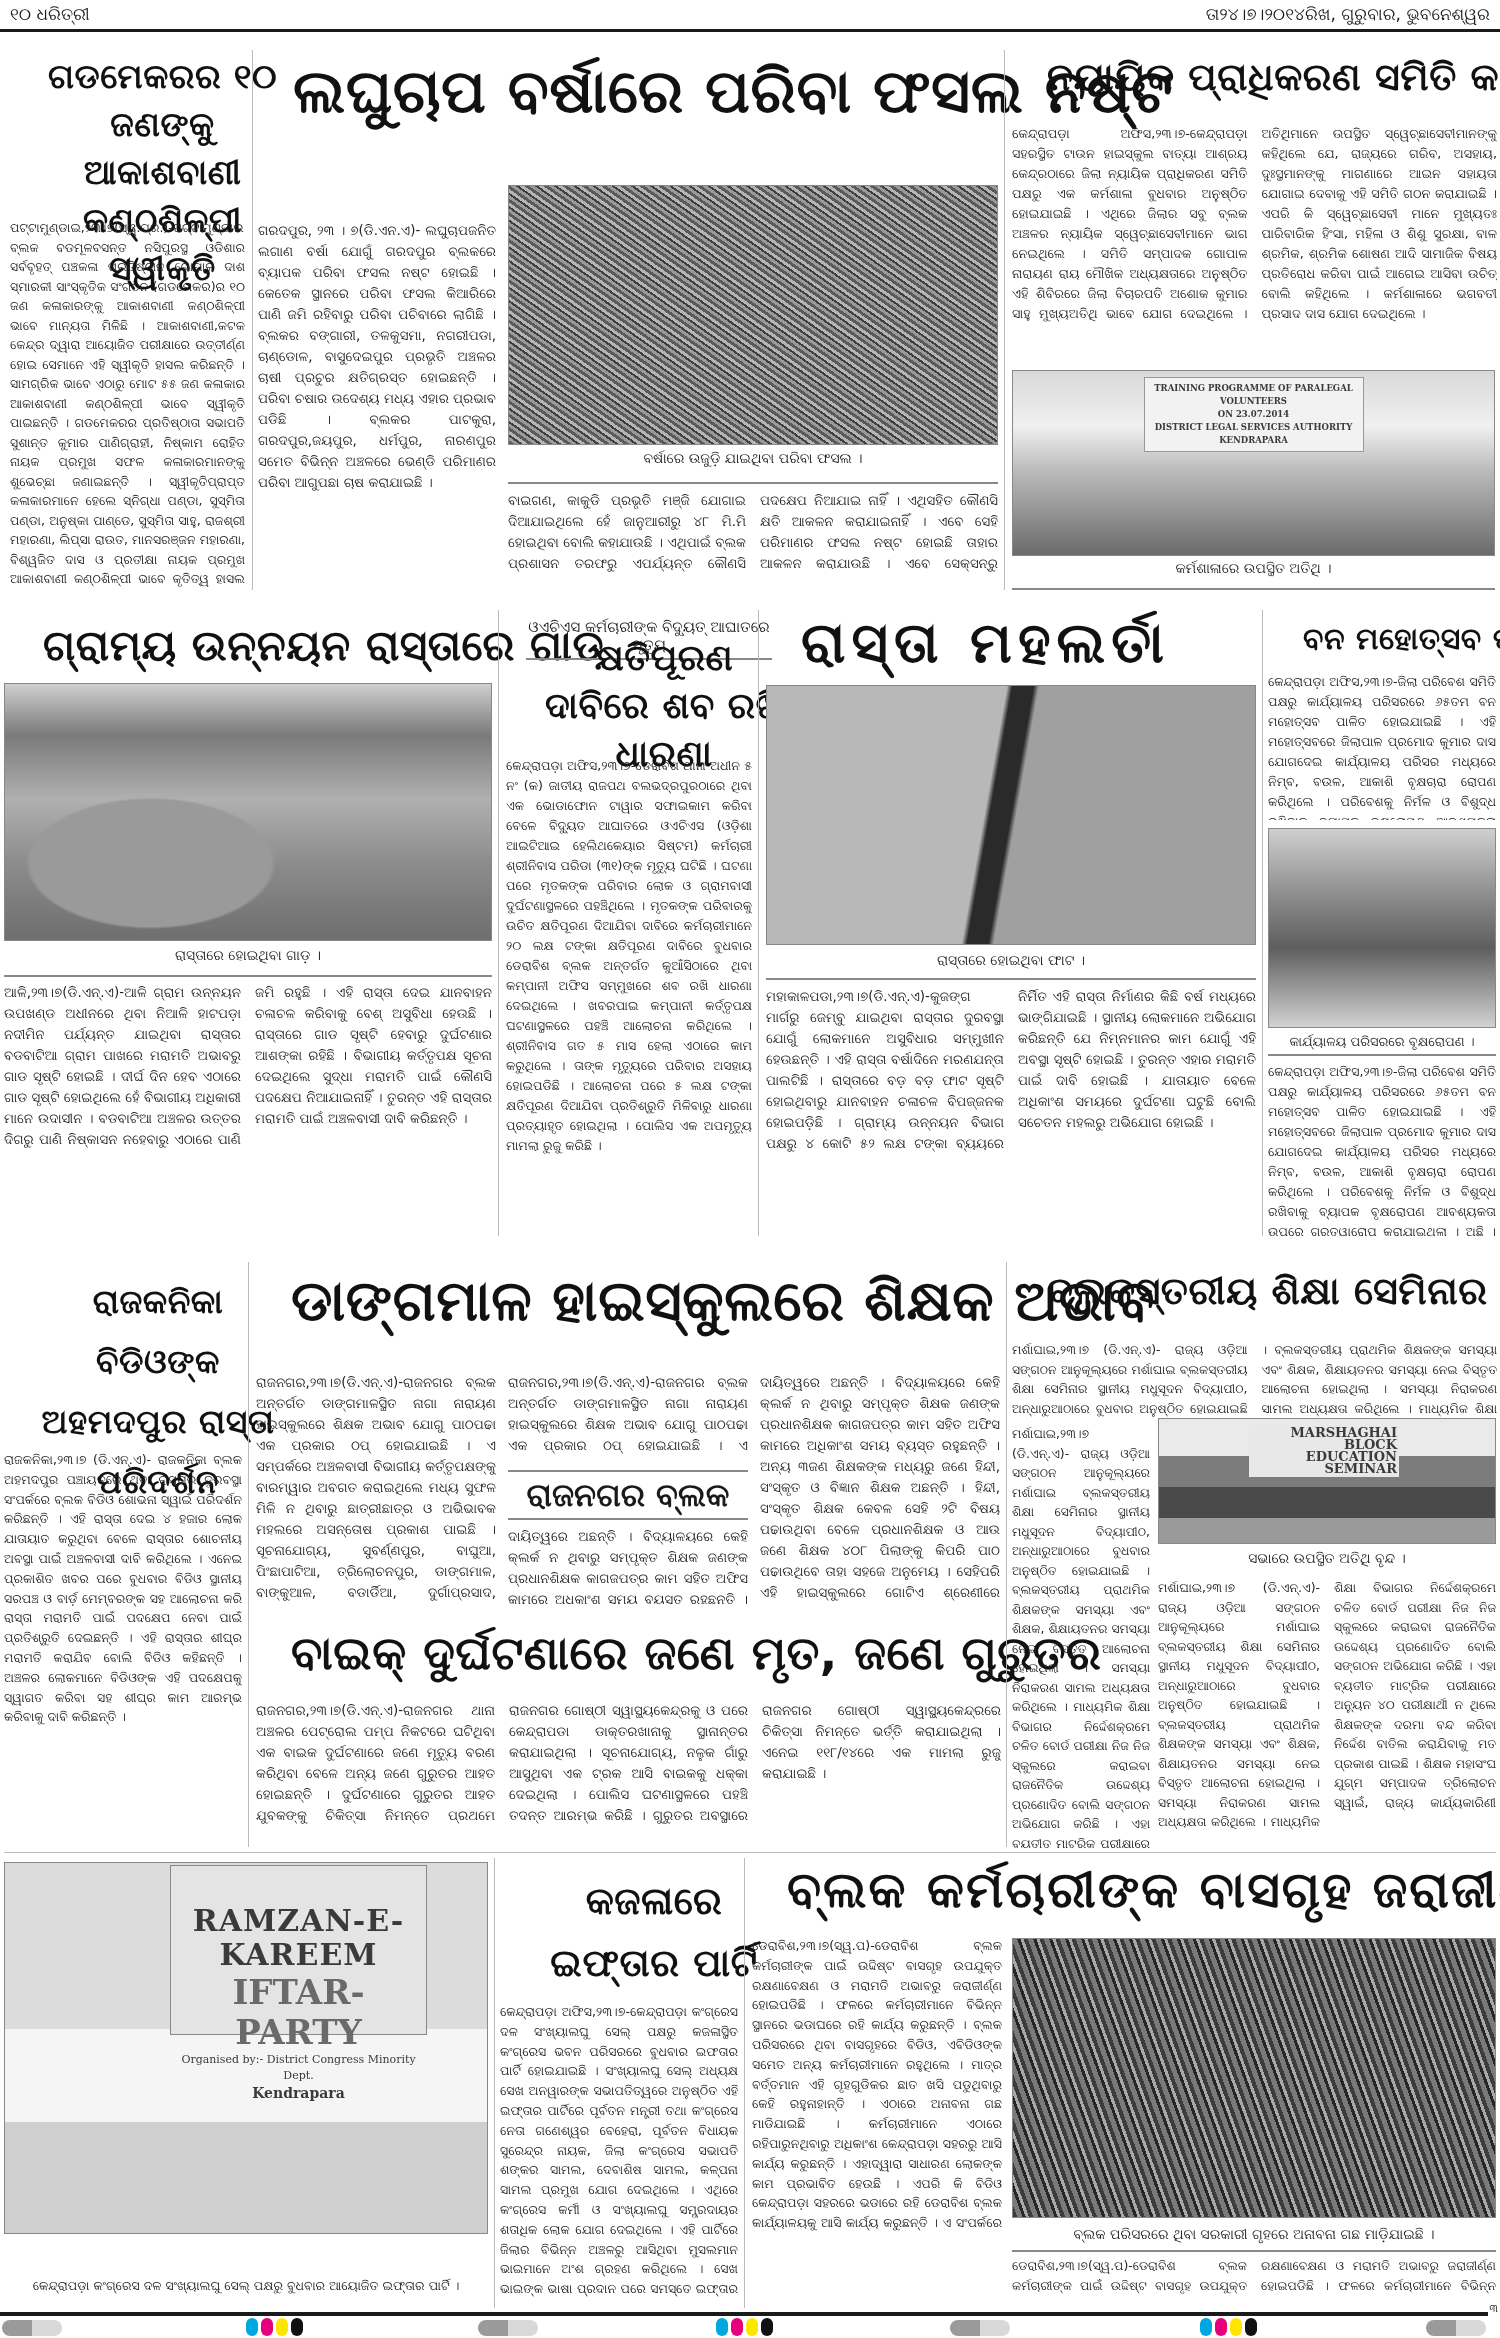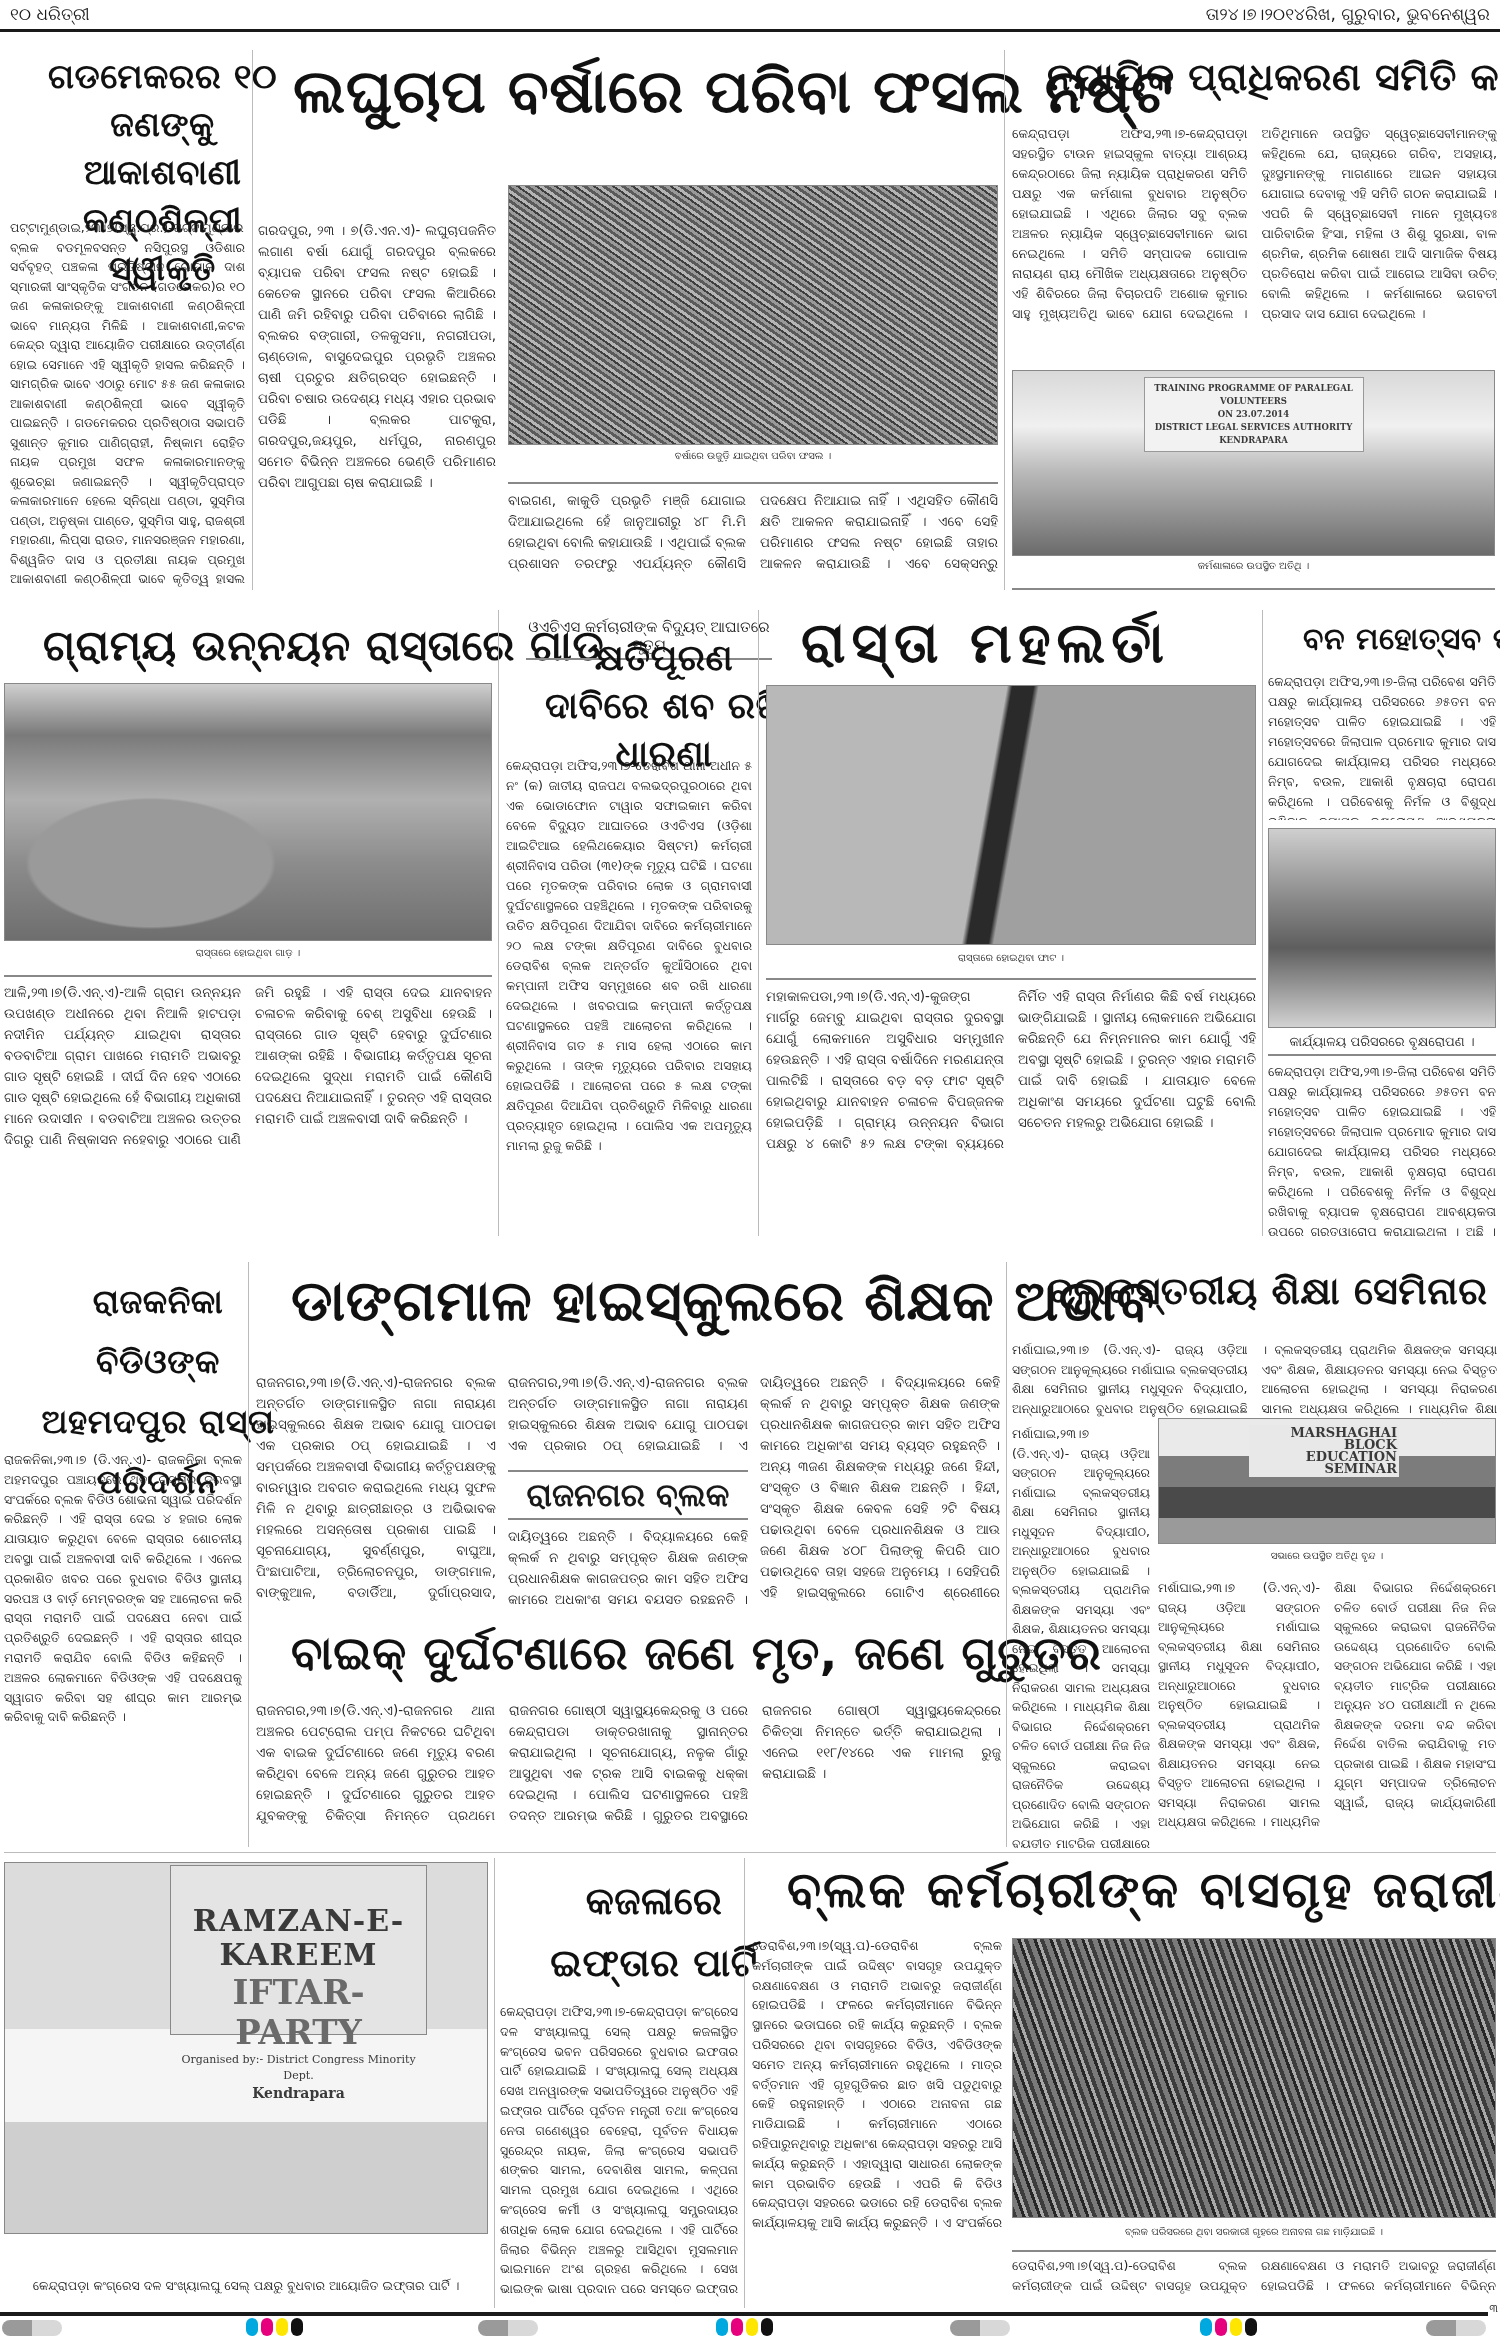--- a/index.html
+++ b/index.html
@@ -11,21 +11,21 @@
   .top-rule { left: 0; top: 29px; width: 1500px; height: 3px; background: #1a1a1a; }
   .headline { font-weight: bold; line-height: 1.12; letter-spacing: 0.5px; color: #111; margin-left: 35px; }
   .hl-xl { font-size: 62px; }
   .hl-l { font-size: 48px; }
   .hl-m { font-size: 40px; }
   .centered { text-align: center; }
   .body-text { font-size: 13.4px; line-height: 21px; text-align: justify; color: #222; overflow: hidden; }
   .cols-2 { column-count: 2; column-gap: 14px; }
   .cols-3 { column-count: 3; column-gap: 14px; }
   .photo { border: 1.5px solid #888; overflow: hidden; }
-  .caption { font-size: 10px; text-align: center; color: #222; }
+  .caption { font-size: 14px; text-align: center; color: #222; }
   .rule { height: 2px; background: #888; }
   .vrule { width: 1px; background: #bbb; }
   .kicker { font-size: 15px; text-align: center; border-bottom: 2px solid #888; padding-bottom: 4px; margin-left: 20px; }
   .subhead { font-size: 32px; font-weight: bold; text-align: center; border-top: 2px solid #888; border-bottom: 2px solid #888; padding: 4px 0; }
   .photo-crops { background: repeating-linear-gradient(35deg, #5a5a5a 0 3px, #9a9a9a 3px 6px, #3e3e3e 6px 8px, #b5b5b5 8px 11px); }
   .photo-meeting { background: linear-gradient(180deg, #d9d9d9 0%, #f0f0f0 30%, #b9b9b9 55%, #6b6b6b 100%); }
   .photo-road { background: radial-gradient(ellipse at 30% 70%, #9a9a9a 0 25%, transparent 26%), linear-gradient(180deg, #cfcfcf 0%, #7a7a7a 20%, #b0b0b0 45%, #8c8c8c 70%, #6e6e6e 100%); }
   .photo-crack { background: linear-gradient(100deg, #b8b8b8 0 45%, #2a2a2a 46% 50%, #a0a0a0 51% 100%); }
   .photo-tree { background: linear-gradient(180deg, #cfcfcf 0%, #8a8a8a 35%, #5e5e5e 60%, #d2d2d2 100%); }
   .photo-seminar { background: linear-gradient(180deg, #eaeaea 0 30%, #7c7c7c 30% 55%, #4a4a4a 55% 80%, #9a9a9a 80%); }

